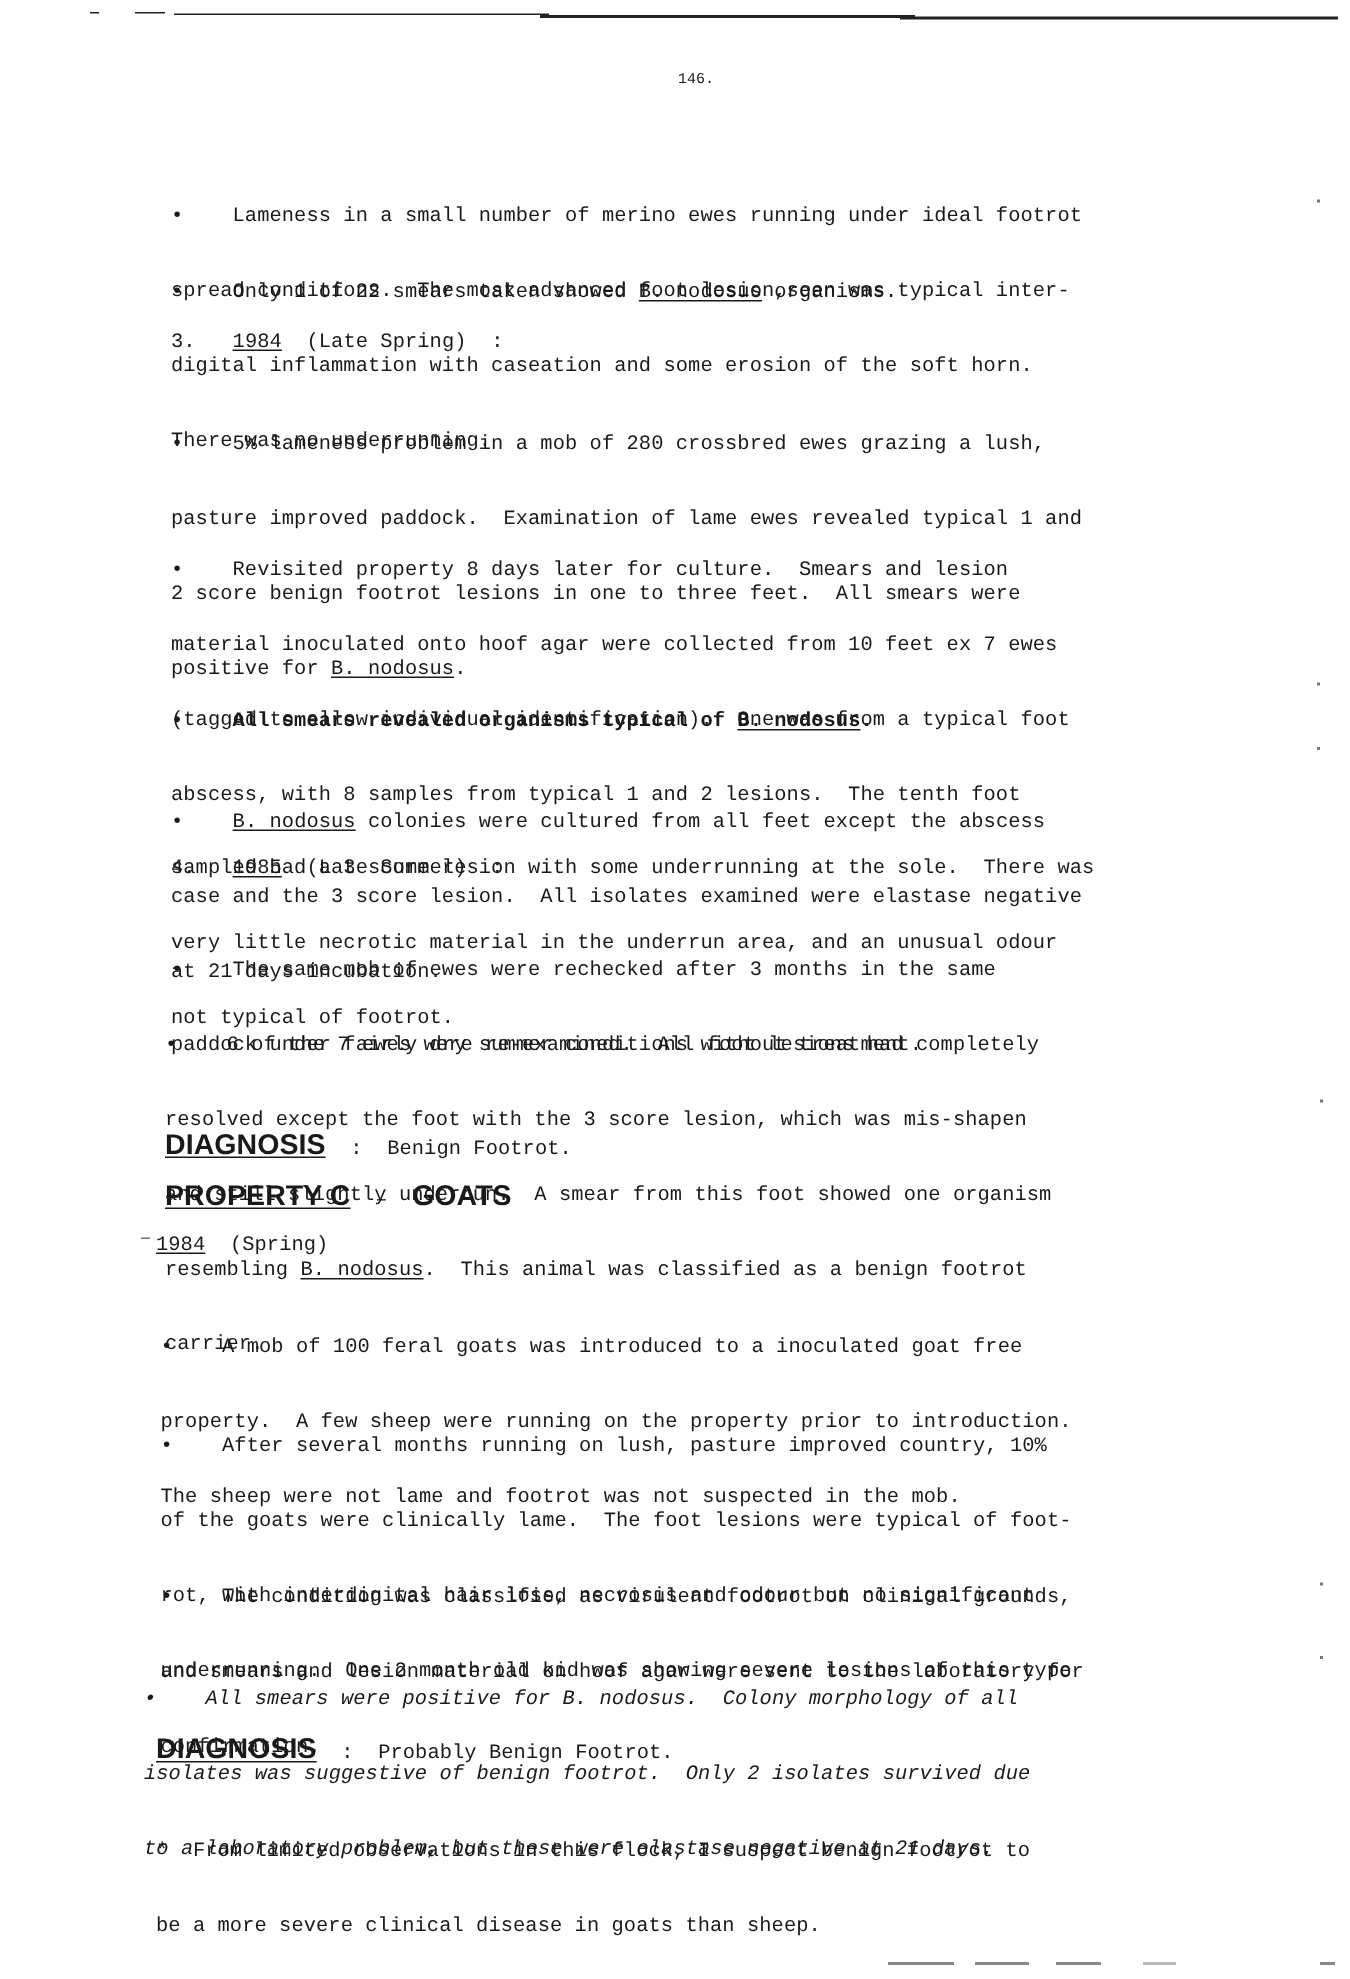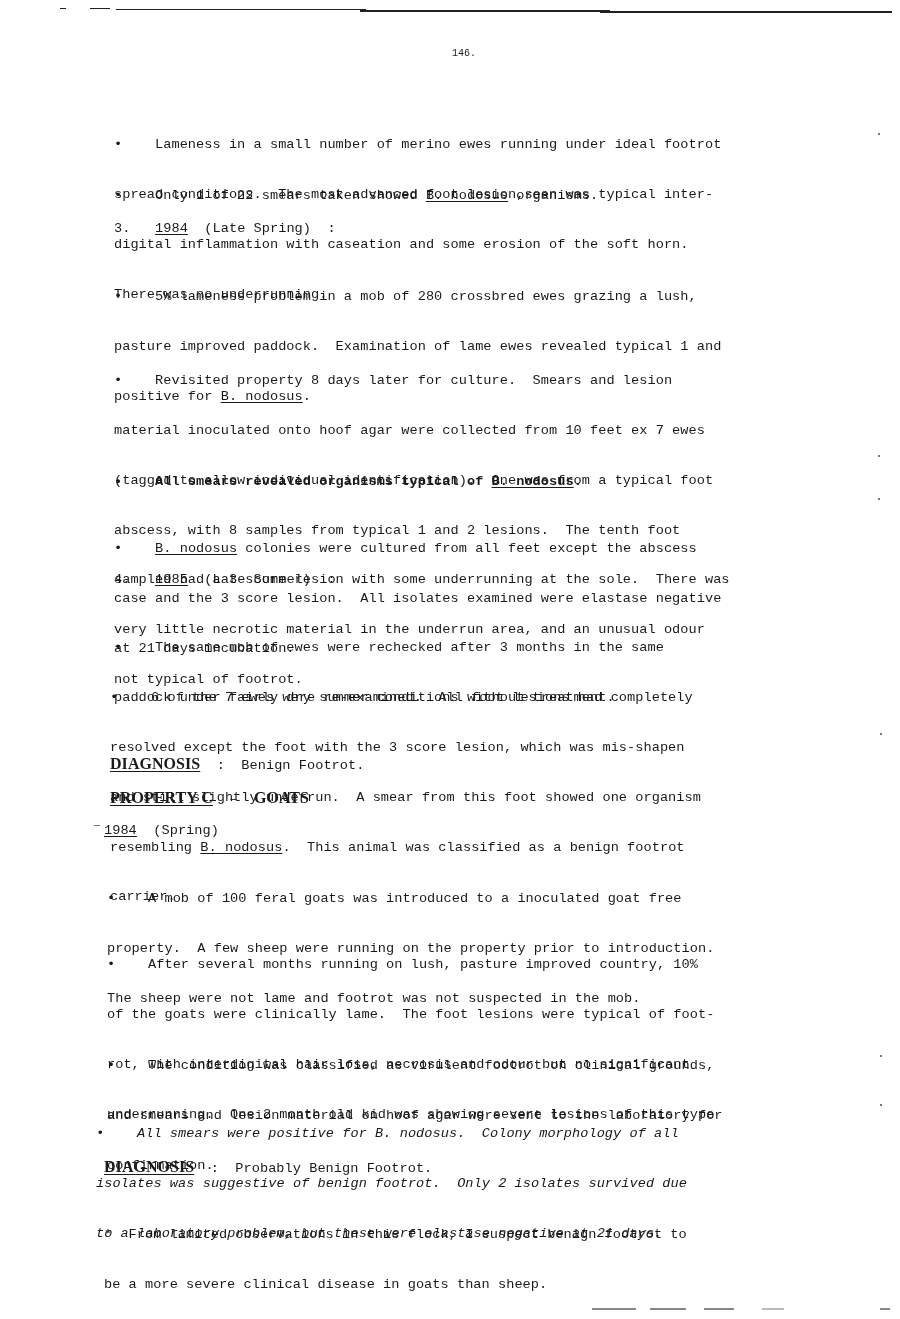--- a/index.html
+++ b/index.html
@@ -13,21 +13,21 @@
   }
   .top-rule .seg { position: absolute; background: #222; }
   .page-number {
     position: absolute; left: 452px; top: 48px; font-size: 10px;
   }
   .para {
     position: absolute; font-size: 13.6px; line-height: 16.6px;
     white-space: pre; letter-spacing: 0.05px;
   }
   .u { text-decoration: underline; text-underline-offset: 2px; }
-  .bold { font-weight: bold; font-family: Liberation Serif, serif; font-size: 16px; }
+  .bold { font-weight: bold; font-family: Liberation Sans, sans-serif; font-size: 19px; }
   .bottom-marks { position: absolute; top: 1308px; height: 2px; background: #888; }
   .speck { position: absolute; width: 2px; height: 2px; background: #777; }
 </style>
 </head>
 <body>
 
 <div class="top-rule">
   <div class="seg" style="left:0;top:0;width:6px;height:1px;"></div>
   <div class="seg" style="left:30px;top:0;width:20px;height:1px;"></div>
   <div class="seg" style="left:56px;top:1px;width:250px;height:1px;"></div>
@@ -44,20 +44,21 @@
   <div>There was no underrunning.</div>
 </div>
 
 <div class="para" style="left:114px;top:188px;text-align:center;"><span>•    Only 1 of 22 smears taken showed </span><span class="u">B. nodosus</span><span> organisms.</span></div>
 
 <div class="para" style="left:114px;top:221px;"><span>3.</span>   <span class="u">1984</span>  <span>(Late Spring)  :</span></div>
 
 <div class="para" style="left:114px;top:256px;">
   <div>•    5% lameness problem in a mob of 280 crossbred ewes grazing a lush,</div>
   <div>pasture improved paddock.  Examination of lame ewes revealed typical 1 and</div>
+  <div>2 score benign footrot lesions in one to three feet.  All smears were</div>
   <div><span>positive for </span><span class="u">B. nodosus</span><span>.</span></div>
 </div>
 
 <div class="para" style="left:114px;top:340px;">
   <div>•    Revisited property 8 days later for culture.  Smears and lesion</div>
   <div>material inoculated onto hoof agar were collected from 10 feet ex 7 ewes</div>
   <div>(tagged to allow individual identification).  One was from a typical foot</div>
   <div>abscess, with 8 samples from typical 1 and 2 lesions.  The tenth foot</div>
   <div>sampled had a 3 score lesion with some underrunning at the sole.  There was</div>
   <div>very little necrotic material in the underrun area, and an unusual odour</div>

